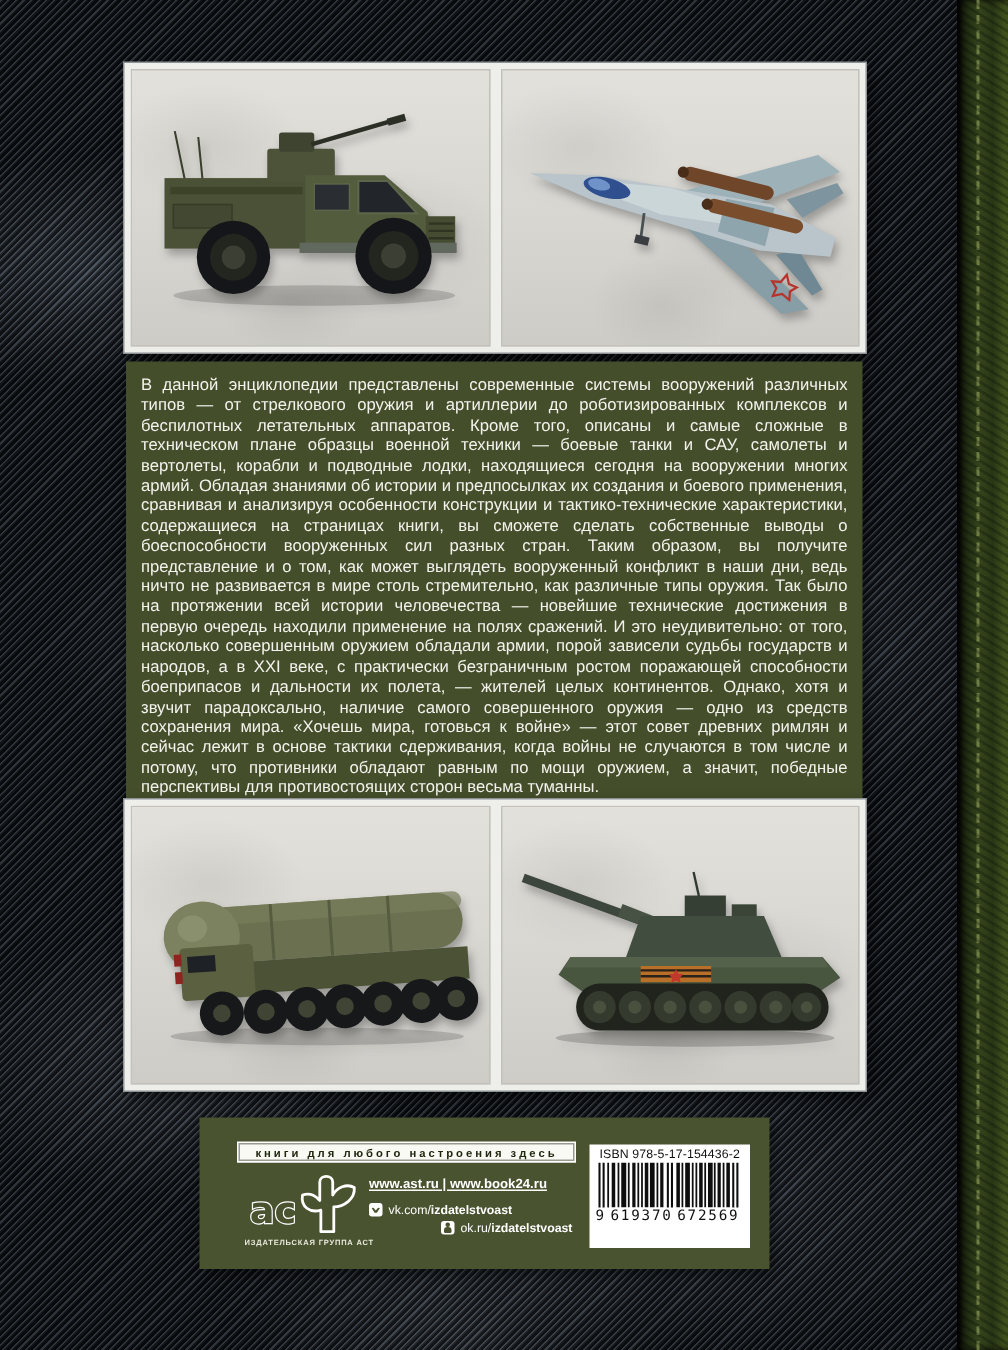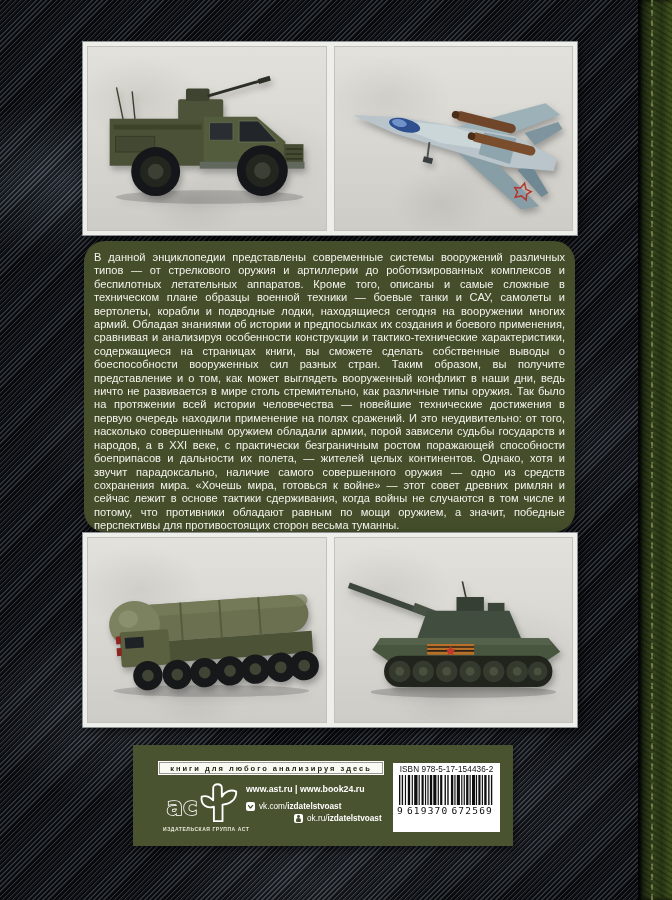--- a/index.html
+++ b/index.html
@@ -48,40 +48,39 @@
       radial-gradient(70px 50px at 45% 85%, rgba(105,105,98,.12), transparent 70%),
       linear-gradient(180deg,#e2e1dc 0%,#d7d6d1 55%,#cdccc7 100%);
     box-shadow:inset 0 0 0 1px #c2c1bc;
   }
   .photo svg{width:94%;height:auto;filter:drop-shadow(2px 4px 3px rgba(45,45,45,.35));}
 
   .textbox{
     position:absolute;left:84px;top:241px;width:491px;height:291px;z-index:1;
     background:#454e2b;box-sizing:border-box;padding:10px 10px;overflow:hidden;
     box-shadow:2px 3px 8px rgba(0,0,0,.5);
-    border-radius:21px;
   }
   .textbox p{margin:0;color:#f3f3ed;font-size:11.1px;line-height:13.4px;text-align:justify;}
 
   .pubstrip{
     position:absolute;left:133px;top:745px;width:380px;height:101px;z-index:1;
     background:#4a5330;box-shadow:2px 3px 8px rgba(0,0,0,.5);
   }
   .tagline{
     position:absolute;left:25px;top:16px;width:226px;height:14px;background:#fafaf5;
     display:flex;align-items:center;justify-content:center;box-shadow:inset 0 0 0 1px #fff, inset 0 0 0 2px #9a9a90;
   }
   .tagline span{font-weight:bold;font-size:7.5px;letter-spacing:2.0px;color:#20270f;white-space:nowrap;}
 
   .ast-logo{position:absolute;left:33px;top:33px;width:80px;height:46px;}
   .logo-caption{position:absolute;left:30px;top:81px;width:90px;
     font-weight:bold;font-size:5px;letter-spacing:.55px;color:#e9e9dd;white-space:nowrap;}
 
   .links{position:absolute;left:113px;top:39px;color:#fff;}
-  .links .site{font-weight:bold;font-size:8.8px;white-space:nowrap;}
+  .links .site{font-weight:bold;font-size:8.8px;white-space:nowrap;text-decoration:underline;}
   .link-row{display:flex;align-items:flex-end;gap:4px;font-size:8.2px;white-space:nowrap;}
   .link-row.first{margin-top:8px;}
   .link-row.second{margin-top:3px;padding-left:48px;}
   .link-row b{font-weight:bold;}
   .sicon{width:9px;height:9px;border-radius:2px;background:#fff;position:relative;flex:0 0 auto;}
   .sicon.vk::after{content:"";position:absolute;left:1.5px;right:1.5px;top:3px;bottom:2.5px;background:#49512f;
     clip-path:polygon(0 0,22% 0,50% 58%,78% 0,100% 0,62% 100%,38% 100%);}
   .sicon.ok::after{content:"";position:absolute;top:1.3px;left:3.1px;width:2.8px;height:2.8px;border-radius:50%;background:#49512f;}
   .sicon.ok::before{content:"";position:absolute;bottom:1.3px;left:2.3px;width:4.4px;height:3.4px;
     border-radius:2.2px 2.2px 1px 1px;background:#49512f;}
@@ -222,21 +221,21 @@
         <circle cx="180" cy="122" r="11" fill="#343a2d"></circle>
           <circle cx="180" cy="122" r="4.5" fill="#49503e"></circle>
         <circle cx="201" cy="122" r="10" fill="#343a2d"></circle>
           <circle cx="201" cy="122" r="4" fill="#49503e"></circle>
       </svg>
     </div>
   </div>
 
   <div class="pubstrip">
     <div class="tagline">
-      <span>книги для любого анализируя здесь</span>
+      <span>книги для любого настроения здесь</span>
     </div>
 
     <svg class="ast-logo" viewBox="0 0 110 64">
       <text x="0" y="52" font-family="DejaVu Sans, sans-serif" font-weight="bold" font-size="34" fill="#4a5330" stroke="#ffffff" stroke-width="2.2" paint-order="stroke">ас</text>
       <path d="M66,60 L66,40 C56,43 47,37 49,26 C57,23 62,28 65,31 L65,14 C65,7 77,7 77,14 L77,26 C81,19 90,15 97,19 C98,30 87,37 78,37 L78,60 Z" fill="none" stroke="#ffffff" stroke-width="2.6" stroke-linejoin="round" stroke-linecap="round"></path>
     </svg>
     <div class="logo-caption">ИЗДАТЕЛЬСКАЯ ГРУППА АСТ</div>
 
     <div class="links">
       <div class="site">www.ast.ru | www.book24.ru</div>

